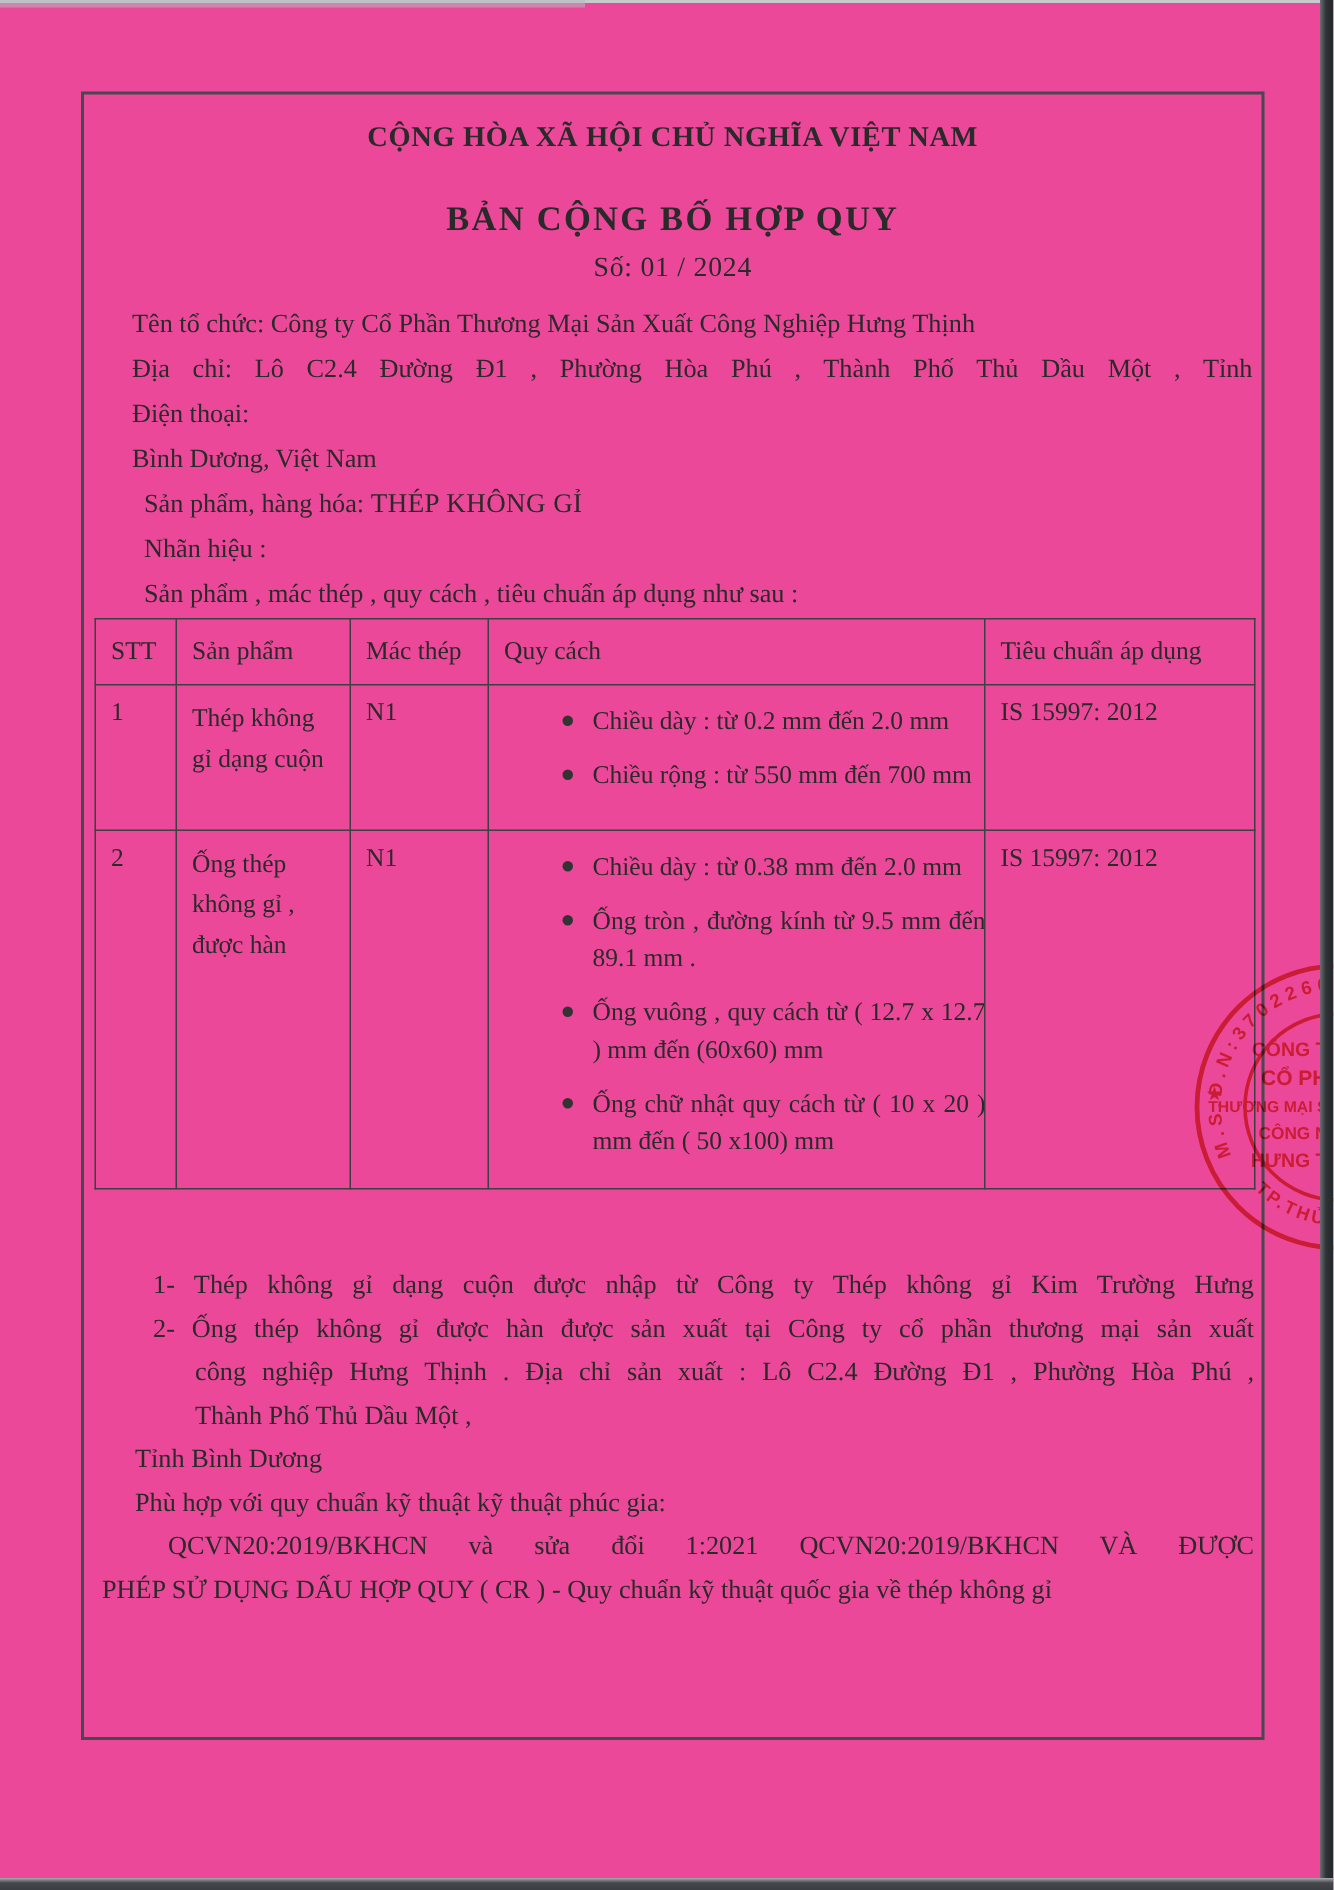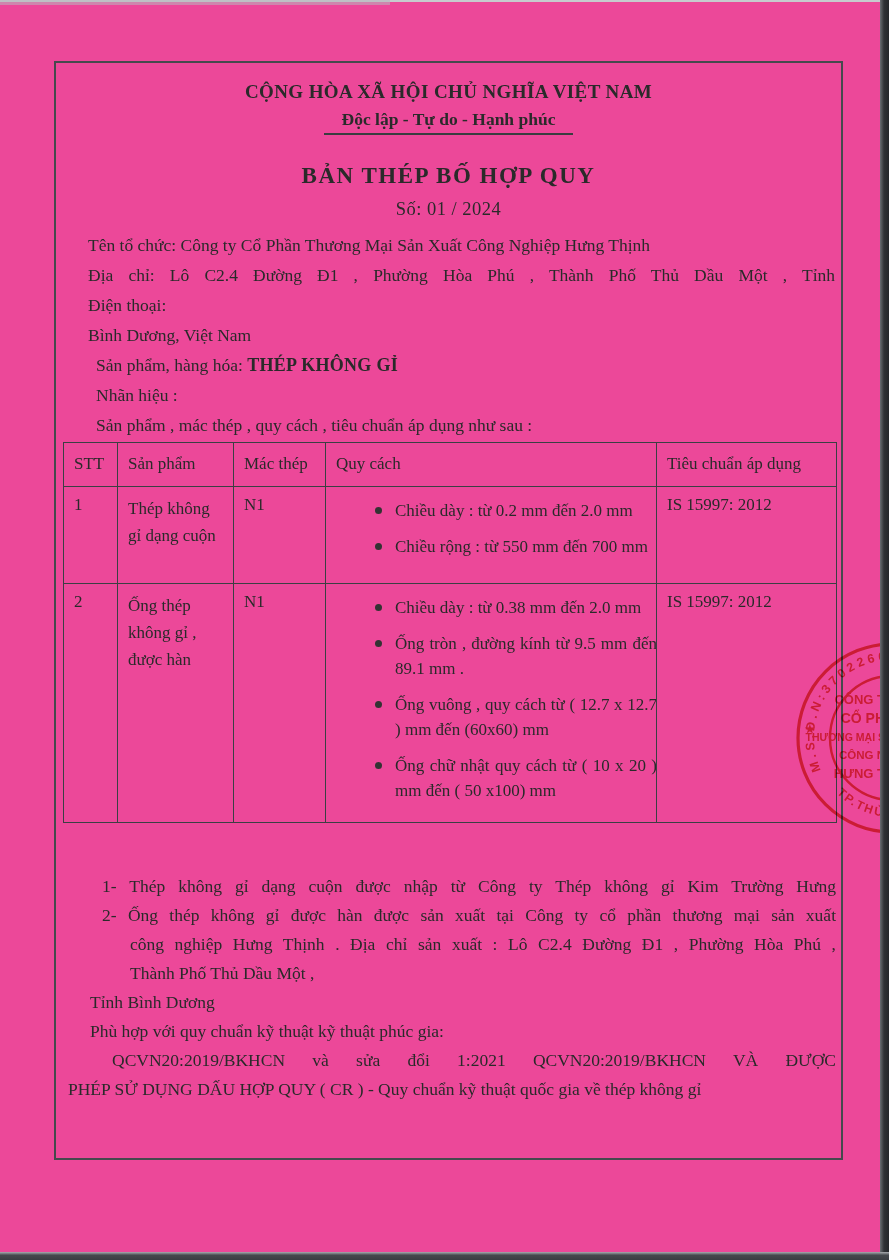--- a/index.html
+++ b/index.html
@@ -25,21 +25,21 @@
   .country-title{margin-top:16px;font-size:19px;font-weight:bold;letter-spacing:.4px;line-height:26px;}
   .motto-wrap{margin-top:2px;line-height:24px;}
   .motto{display:inline-block;font-size:17.5px;font-weight:bold;
     border-bottom:2px solid #3a3d40;padding:0 18px 2px 18px;}
   .doc-title{margin-top:26px;font-size:23px;font-weight:bold;letter-spacing:1.5px;line-height:30px;}
   .doc-number{margin-top:6px;font-size:18.5px;line-height:25px;letter-spacing:.5px;}
 
   .info{margin:8px 6px 0 32px;font-size:17.5px;line-height:30px;}
   .info .jline{text-align:justify;text-align-last:justify;}
   .info .sub{margin-left:8px;}
-  .product-value{font-weight:bold;font-size:18px;letter-spacing:.3px;}
+  .product-value{font-weight:normal;font-size:18px;letter-spacing:.3px;}
 
   table.spec{
     margin:2px 0 0 7px;border-collapse:collapse;table-layout:fixed;width:773px;
     font-size:17px;
     border-radius:10px;
   }
   table.spec td,table.spec th{
     border:1.5px solid #3c3f43;vertical-align:top;padding:8px 10px;
     font-weight:normal;text-align:left;overflow:hidden;
   }
@@ -79,25 +79,22 @@
 <body>
 
 <div class="page">
 
   <div class="scan-top-line"></div>
   <div class="scan-top-smudge"></div>
 
   <div class="frame">
 
     <div class="center country-title">CỘNG HÒA XÃ HỘI CHỦ NGHĨA VIỆT NAM</div>
-    <div class="center motto-wrap">
-      <span class="motto">Độc lập - Tự do - Hạnh phúc</span>
-    </div>
 
-    <div class="center doc-title">BẢN THÉP BỐ HỢP QUY</div>
+    <div class="center doc-title">BẢN CỘNG BỐ HỢP QUY</div>
     <div class="center doc-number">Số: 01 / 2024</div>
 
     <div class="info">
       <div>Tên tổ chức: Công ty Cổ Phần Thương Mại Sản Xuất Công Nghiệp Hưng Thịnh</div>
       <div class="jline">Địa chỉ: Lô C2.4 Đường Đ1 , Phường Hòa Phú , Thành Phố Thủ Dầu Một , Tỉnh</div>
       <div>Điện thoại:</div>
       <div>Bình Dương, Việt Nam</div>
       <div class="sub">
         <span>Sản phẩm, hàng hóa:</span>
         <span class="product-value">THÉP KHÔNG GỈ</span>

